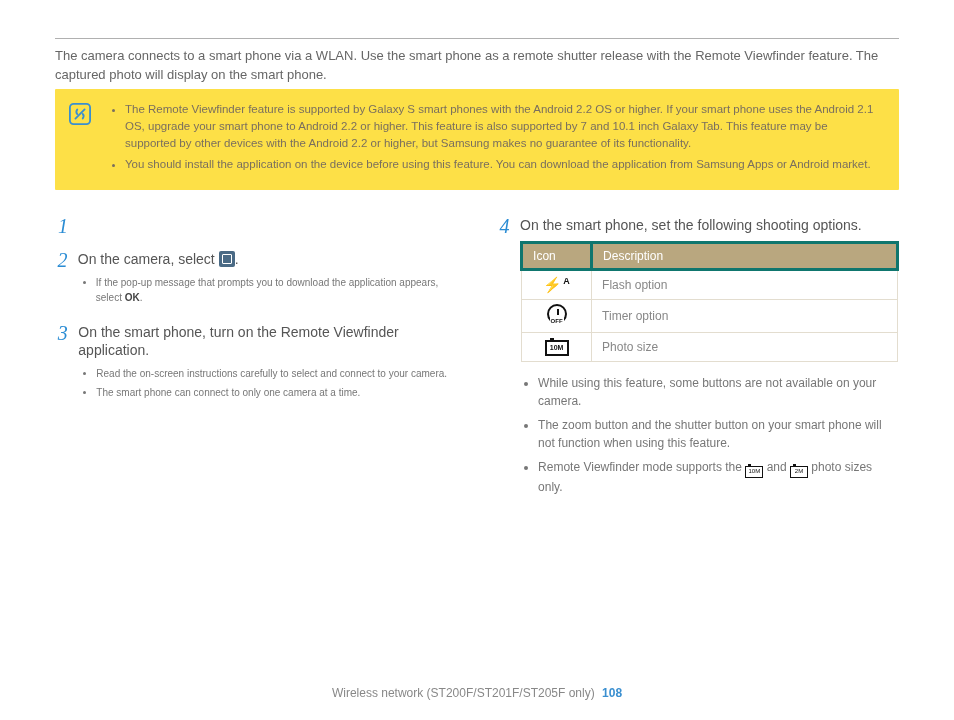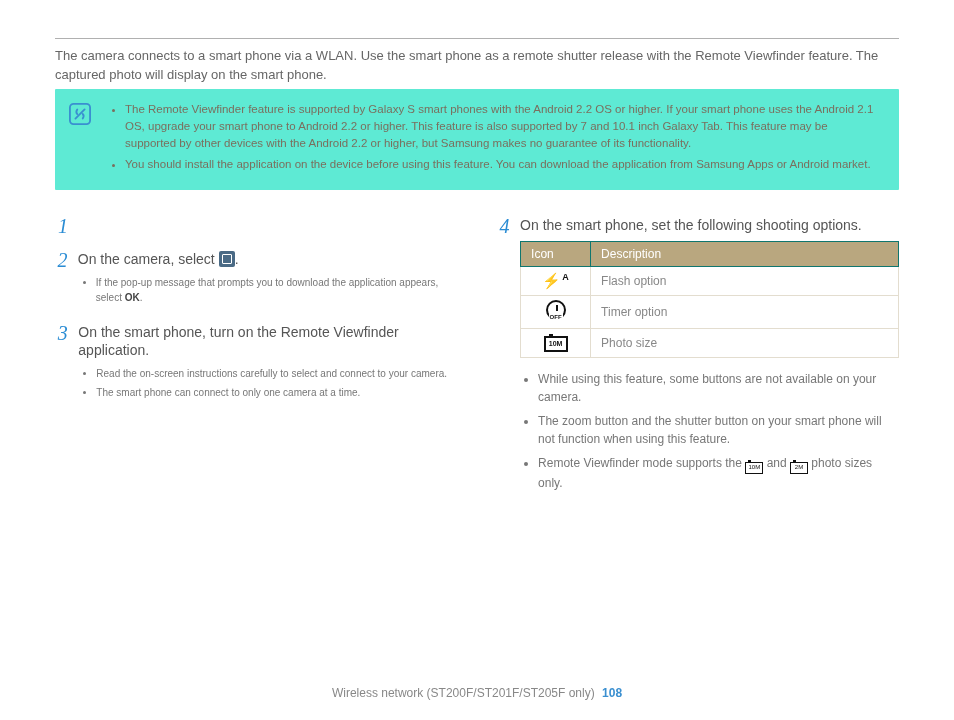--- a/index.html
+++ b/index.html
@@ -1,37 +1,37 @@
 <!DOCTYPE html>
 <html><head>
 <meta charset="utf-8">
 <style>
   * { margin:0; padding:0; box-sizing:border-box; }
   html, body { width:954px; height:720px; font-family:Arial,Helvetica,sans-serif; background:#fff; color:#666; }
   .page { padding:38px 55px 0 55px; position:relative; height:720px; }
   h1 { font-size:30px; font-weight:400; color:#1a78c2; letter-spacing:-.5px; margin-bottom:6px; }
   .hr { border:none; border-top:1px solid #b0b0b0; margin-bottom:8px; }
   .intro { font-size:13px; color:#666; line-height:1.45; margin-bottom:4px; }
-  .note-box { background:#5eead4; padding:12px 18px 12px 14px; display:flex; gap:18px; border-radius:1px; margin-bottom:26px; }
+  .note-box { background:#fde047; padding:12px 18px 12px 14px; display:flex; gap:18px; border-radius:1px; margin-bottom:26px; }
   .note-icon { width:22px; height:22px; flex-shrink:0; margin-top:2px; }
   .note-list { list-style:disc; margin-left:16px; font-size:11.5px; color:#7a6f5e; line-height:1.5; }
   .note-list li { margin-bottom:4px; }
   .cols { display:flex; gap:40px; }
   .col { flex:1; }
   .step { display:flex; gap:8px; margin-bottom:14px; }
   .step-num { font-family:Georgia,serif; font-style:italic; font-size:20px; color:#2a8cd4; line-height:1; width:16px; text-align:center; }
   .step-text { font-size:14px; color:#555; line-height:1.35; }
   .step-text .wifi { color:#444; }
   .step-sub { list-style:disc; margin:6px 0 0 18px; font-size:10px; color:#777; line-height:1.5; }
   .step-sub li { margin-bottom:4px; }
   .bold { color:#444; font-weight:700; }
   .inline-icon { display:inline-block; width:16px; height:16px; vertical-align:-3px; background:#4a6a85; border-radius:2px; position:relative; }
   .inline-icon::before { content:""; position:absolute; inset:3px; border:1px solid #fff; border-radius:1px; }
   table.opt { width:100%; border-collapse:collapse; margin-top:6px; font-size:12px; }
-  table.opt th { background:#b9a77f; color:#fff; text-align:left; font-weight:400; padding:4px 10px; border:1px solid #0f766e; }
+  table.opt th { background:#b9a77f; color:#fff; text-align:left; font-weight:400; padding:4px 10px; border:3px solid #0f766e; }
   table.opt th:first-child { width:70px; }
   table.opt td { padding:6px 10px; border:1px solid #e3ddcf; color:#888; }
   table.opt td.icell { text-align:center; color:#111; font-weight:700; padding:4px; }
   .timer-ic { display:inline-block; width:20px; height:20px; border:2px solid #111; border-radius:50%; position:relative; }
   .timer-ic::before { content:""; position:absolute; width:2px; height:6px; background:#111; top:3px; left:8px; }
   .timer-ic::after { content:"OFF"; position:absolute; font-size:6px; bottom:-3px; left:50%; transform:translateX(-50%); background:#fff; padding:0 1px; }
   .size-ic { display:inline-block; width:24px; height:16px; border:2px solid #111; position:relative; font-size:7px; line-height:12px; text-align:center; color:#111; }
   .size-ic .ear { position:absolute; width:4px; height:4px; background:#111; top:-4px; left:3px; }
   .flash-ic { font-family:Arial; font-weight:900; color:#111; font-size:15px; }
   .flash-ic sup { font-size:9px; vertical-align:6px; margin-left:1px; }

